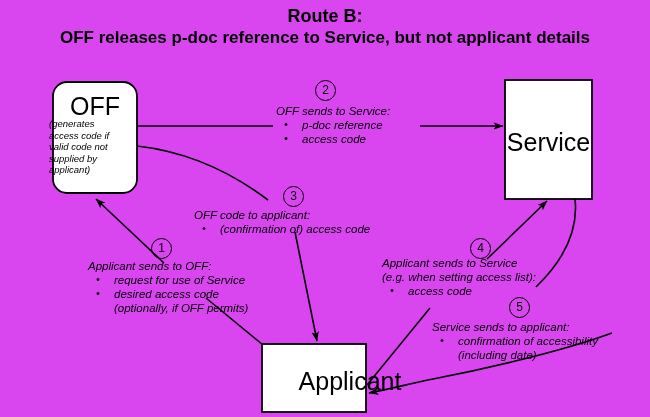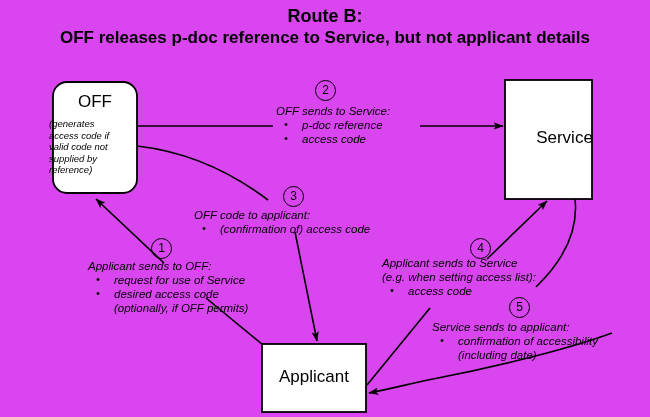--- a/index.html
+++ b/index.html
@@ -30,21 +30,21 @@
     text-align: center;
     font-weight: bold;
     color: #000;
   }
   #title-1 { top: 6px; font-size: 18px; }
   #title-2 { top: 28px; font-size: 17px; }
 
   .node-label {
     position: absolute;
     text-align: center;
-    font-size: 17px;
+    font-size: 25px;
     color: #000;
     white-space: nowrap;
   }
   .off-sub {
     position: absolute;
     text-align: left;
     font-size: 9.5px;
     font-style: italic;
     line-height: 11.5px;
     color: #000;
@@ -131,26 +131,26 @@
     <path d="M612,333 C560,352 480,370 433,379" fill="none" stroke="#000" stroke-width="1.6"></path>
     <path d="M433,379 C413,383 390,389 369,393" fill="none" stroke="#000" stroke-width="1.6" marker-end="url(#ah)"></path>
   </svg>
 
   <div class="node-label" style="left:53px; top:92px; width:84px;">OFF</div>
   <div class="off-sub" style="left:49px; top:118px; width:92px;">
     <div>(generates</div>
     <div>access code if</div>
     <div>valid code not</div>
     <div>supplied by</div>
-    <div>reference)</div>
+    <div>applicant)</div>
   </div>
 
-  <div class="node-label" style="left:505px; top:128px; width:87px;padding-left:16px;">Service</div>
+  <div class="node-label" style="left:505px; top:128px; width:87px;">Service</div>
 
-  <div class="node-label" style="left:262px; top:367px; width:104px;">Applicant</div>
+  <div class="node-label" style="left:262px; top:367px; width:104px;padding-left:36px;">Applicant</div>
 
   <div class="step-num" style="left:315px; top:80px;">2</div>
   <div class="callout" style="left:276px; top:104px;">
     <div class="head">OFF sends to Service:</div>
     <ul>
       <li><span>p-doc reference</span></li>
       <li><span>access code</span></li>
     </ul>
   </div>
 

